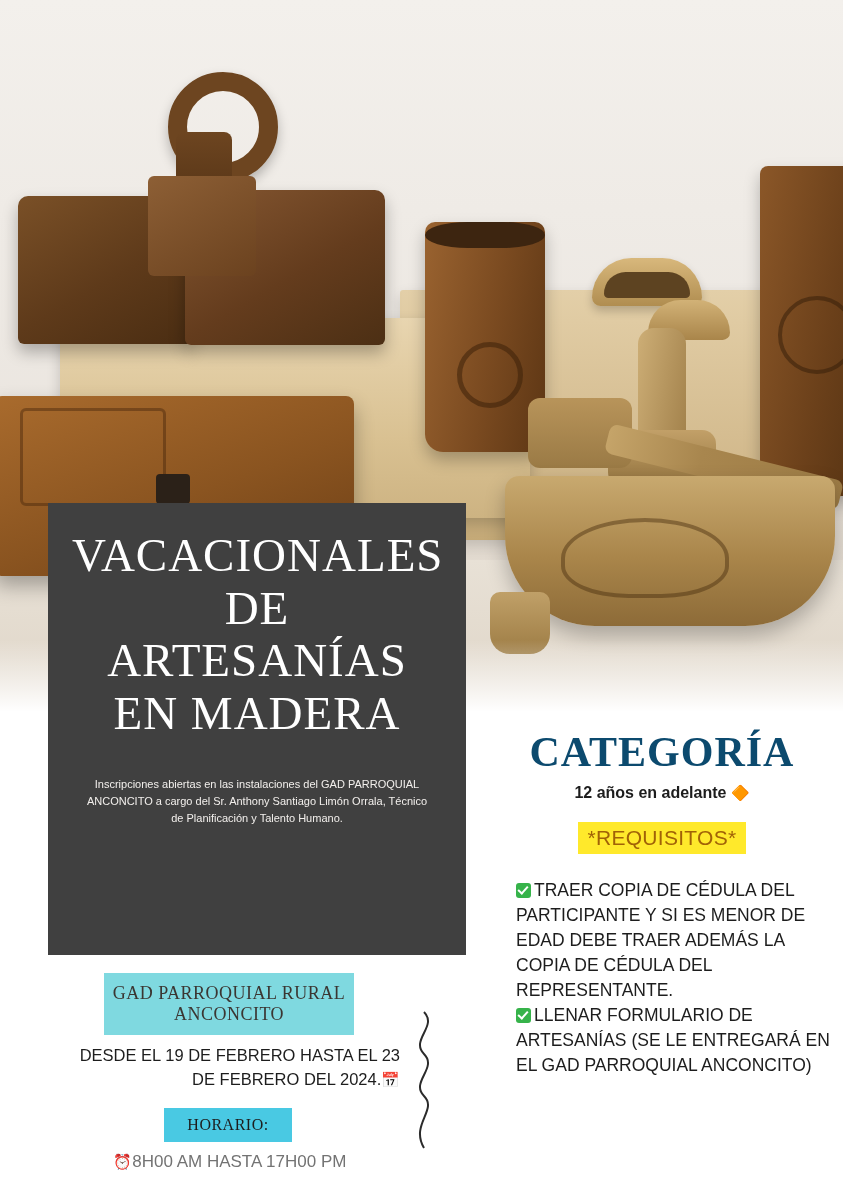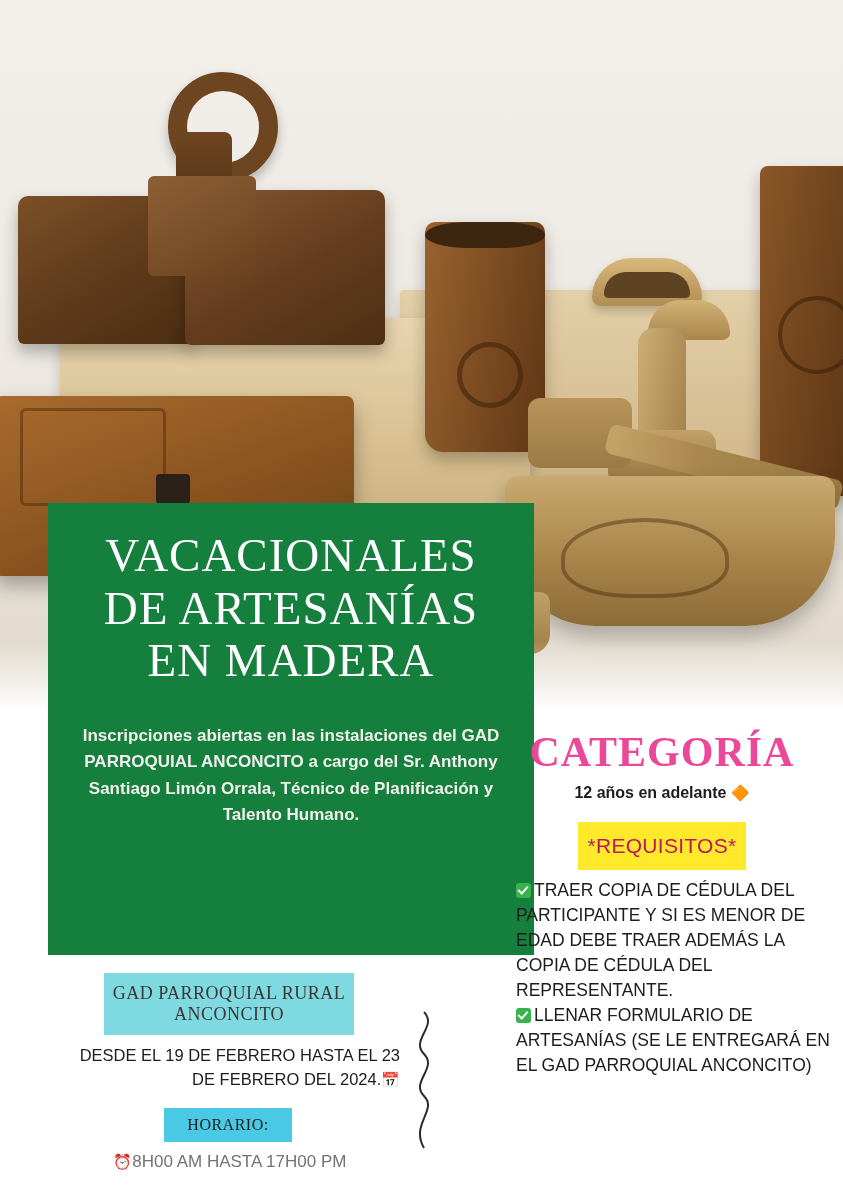--- a/index.html
+++ b/index.html
@@ -227,43 +227,42 @@
   }
   .photo-fade {
     position: absolute; left:0; top: 640px; width: 843px; height: 78px;
     background: linear-gradient(180deg, rgba(255,255,255,0) 0%, #ffffff 92%);
   }
 
   
   .title-panel {
     position: absolute;
     left: 48px; top: 503px;
-    width: 486px; height: 452px;
-    background: #15803d;
+    width: 418px; height: 452px;
+    background: #404040;
     color: #ffffff;
     box-sizing: border-box;
     padding: 26px 24px 20px 24px;
   }
   .title-panel h1 {
     margin: 0;
     font-family: "Liberation Serif", serif;
     font-weight: 400;
     font-size: 47px;
     line-height: 1.12;
     text-align: center;
     letter-spacing: 1px;
   }
   .title-panel .desc {
     margin-top: 36px;
-    font-size: 17px;
+    font-size: 11px;
     line-height: 1.55;
     text-align: center;
     color: #f2efec;
     padding: 0 8px;
-    font-weight: bold;
   }
 
   
   .badge-teal {
     position: absolute;
     left: 104px; top: 973px;
     width: 250px; height: 62px;
     background: #7fd9e0;
     color: #3b3632;
     font-family: "Liberation Serif", serif;
@@ -314,37 +313,37 @@
   
   .categoria {
     position: absolute;
     left: 497px; top: 728px;
     width: 330px;
     text-align: center;
     font-family: "Liberation Serif", serif;
     font-weight: bold;
     font-size: 42px;
     letter-spacing: 1px;
-    color: #ec4899;
+    color: #0c4a6e;
   }
   .edad {
     position: absolute;
     left: 497px; top: 784px;
     width: 330px;
     text-align: center;
     font-size: 16px;
     font-weight: bold;
     color: #1d1d1d;
   }
   .badge-requisitos {
     position: absolute;
     left: 578px; top: 822px;
-    width: 168px; height: 48px;
+    width: 168px; height: 32px;
     background: #ffe92b;
-    color: #be185d;
+    color: #a16207;
     display: flex;
     align-items: center;
     justify-content: center;
     font-size: 21px;
     letter-spacing: .3px;
   }
   .reqlist {
     position: absolute;
     left: 516px; top: 878px;
     width: 320px;

